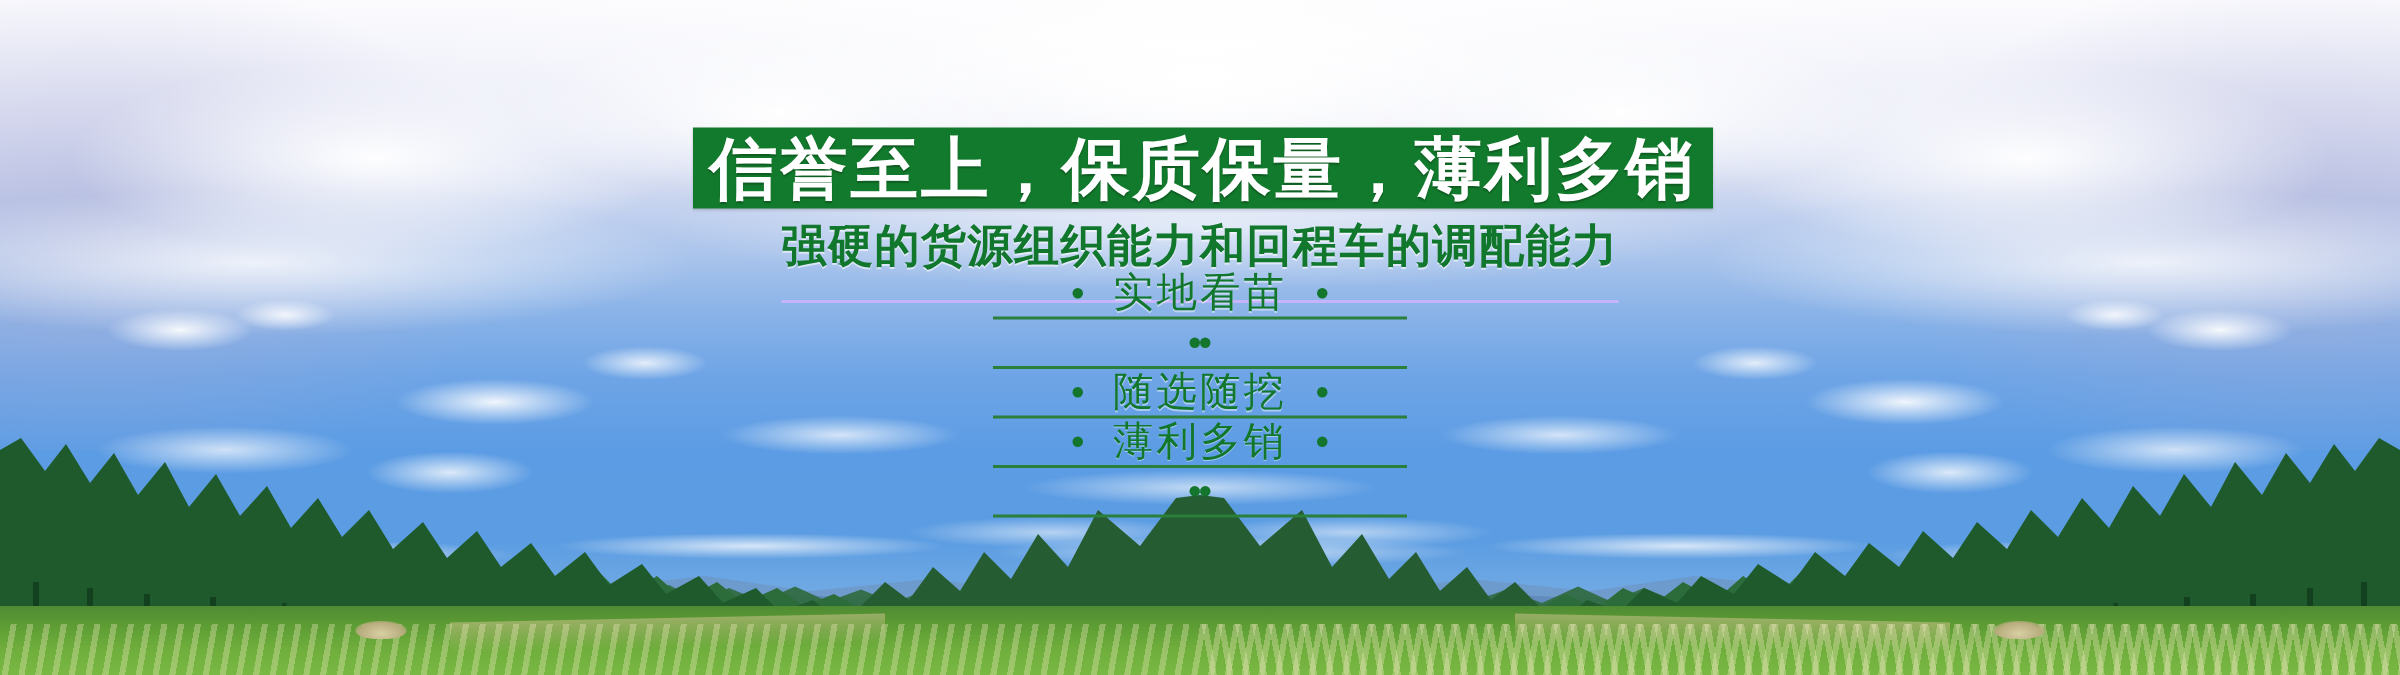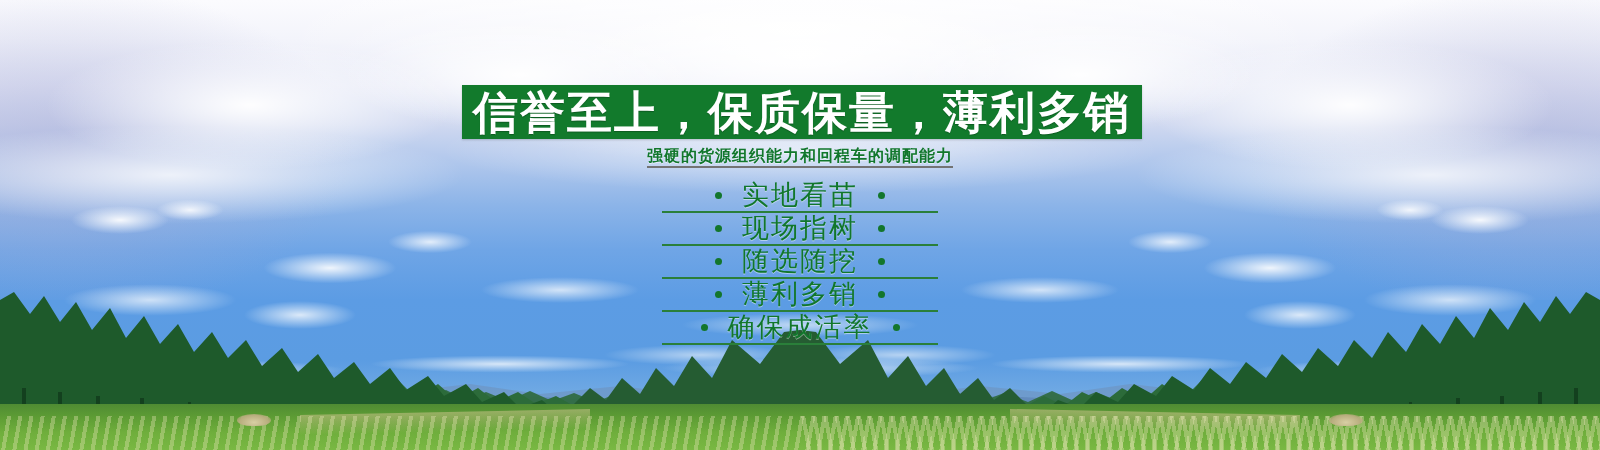--- a/index.html
+++ b/index.html
@@ -164,26 +164,26 @@
     text-shadow:0 1px 1px rgba(0,0,0,.25);
   }
 
   .subtitle {
     position:absolute; left:0; top:146px; width:1600px;
     text-align:center;
   }
   .subtitle .subtitle-text {
     display:inline-block;
     color:#11772c;
-    font-size:16px;
+    font-size:30px;
     font-weight:bold;
     letter-spacing:1px;
     line-height:1.25;
-    padding-bottom:0;
-    border-bottom:2px solid #737373;
+    padding-bottom:16px;
+    border-bottom:2px solid #c4b5fd;
     white-space:nowrap;
     text-shadow:0 1px 0 rgba(255,255,255,.55);
   }
 
   .feature-list {
     position:absolute; left:0; top:180px; width:1600px;
     display:flex; flex-direction:column; align-items:center;
   }
   .feature-row {
     position:relative;
@@ -326,38 +326,36 @@
     <div class="feature-list">
 
       <div class="feature-row">
         <span class="dot"></span>
         <span class="feature-text">实地看苗</span>
         <span class="dot"></span>
       </div>
 
       <div class="feature-row">
         <span class="dot"></span>
-        <span class="feature-text">现场指树</span>
         <span class="dot"></span>
       </div>
 
       <div class="feature-row">
         <span class="dot"></span>
         <span class="feature-text">随选随挖</span>
         <span class="dot"></span>
       </div>
 
       <div class="feature-row">
         <span class="dot"></span>
         <span class="feature-text">薄利多销</span>
         <span class="dot"></span>
       </div>
 
       <div class="feature-row">
         <span class="dot"></span>
-        <span class="feature-text">确保成活率</span>
         <span class="dot"></span>
       </div>
 
     </div>
   </div>
 
 </div>
 
 </body></html>

